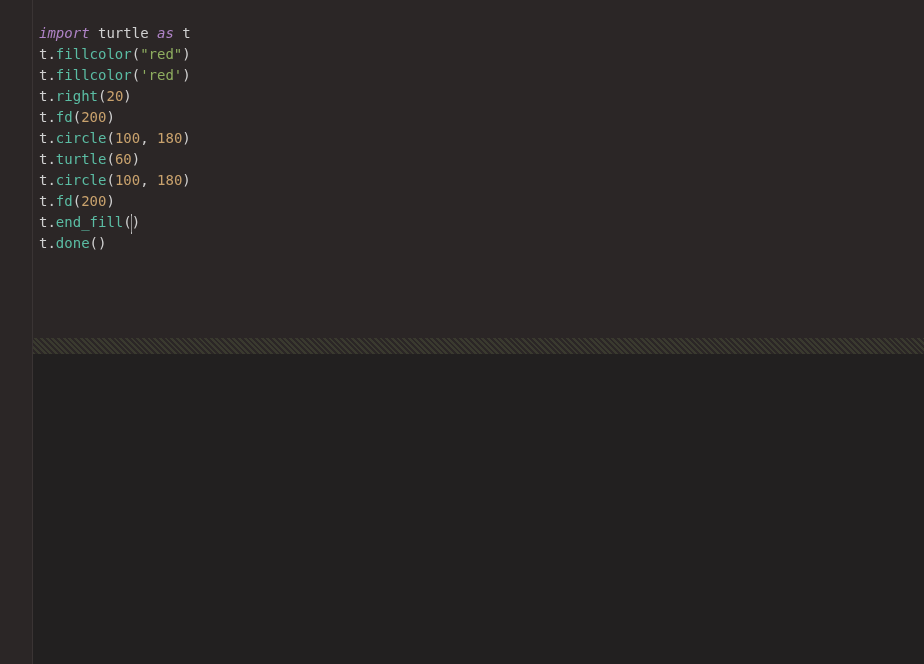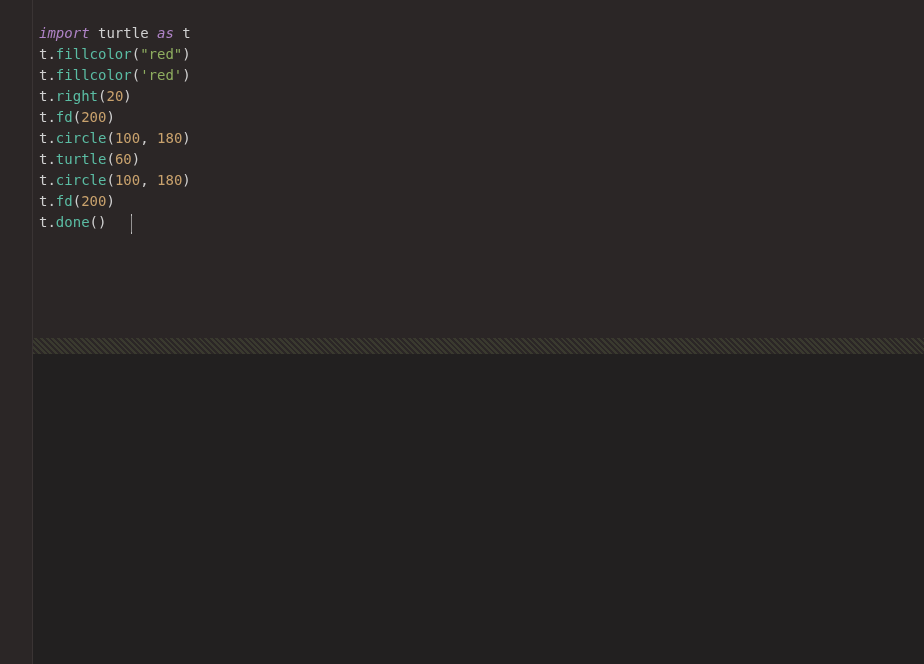--- a/index.html
+++ b/index.html
@@ -83,19 +83,20 @@
     <div class="code-area" id="code-area">
         <div class="code-line"><span class="tok-kw">import</span><span class="tok-plain"> turtle </span><span class="tok-kw">as</span><span class="tok-plain"> t</span></div>
         <div class="code-line"><span class="tok-plain">t.</span><span class="tok-func">fillcolor</span><span class="tok-punct">(</span><span class="tok-str">"red"</span><span class="tok-punct">)</span></div>
         <div class="code-line"><span class="tok-plain">t.</span><span class="tok-func">fillcolor</span><span class="tok-punct">(</span><span class="tok-str">'red'</span><span class="tok-punct">)</span></div>
         <div class="code-line"><span class="tok-plain">t.</span><span class="tok-func">right</span><span class="tok-punct">(</span><span class="tok-num">20</span><span class="tok-punct">)</span></div>
         <div class="code-line"><span class="tok-plain">t.</span><span class="tok-func">fd</span><span class="tok-punct">(</span><span class="tok-num">200</span><span class="tok-punct">)</span></div>
         <div class="code-line"><span class="tok-plain">t.</span><span class="tok-func">circle</span><span class="tok-punct">(</span><span class="tok-num">100</span><span class="tok-punct">, </span><span class="tok-num">180</span><span class="tok-punct">)</span></div>
         <div class="code-line"><span class="tok-plain">t.</span><span class="tok-func">turtle</span><span class="tok-punct">(</span><span class="tok-num">60</span><span class="tok-punct">)</span></div>
         <div class="code-line"><span class="tok-plain">t.</span><span class="tok-func">circle</span><span class="tok-punct">(</span><span class="tok-num">100</span><span class="tok-punct">, </span><span class="tok-num">180</span><span class="tok-punct">)</span></div>
         <div class="code-line"><span class="tok-plain">t.</span><span class="tok-func">fd</span><span class="tok-punct">(</span><span class="tok-num">200</span><span class="tok-punct">)</span></div>
+        <div class="code-line"><span class="tok-plain">t.</span><span class="tok-func">end_fill</span><span class="tok-punct">()</span></div>
         <div class="code-line"><span class="tok-plain">t.</span><span class="tok-func">done</span><span class="tok-punct">()</span></div>
         <div class="cursor" style="top: 214px; left: 98.4px;"></div>
       </div>
     <div class="code-end-region"></div>
     <div class="empty-region"></div>
   </div>
 </div>
 
 </body></html>

